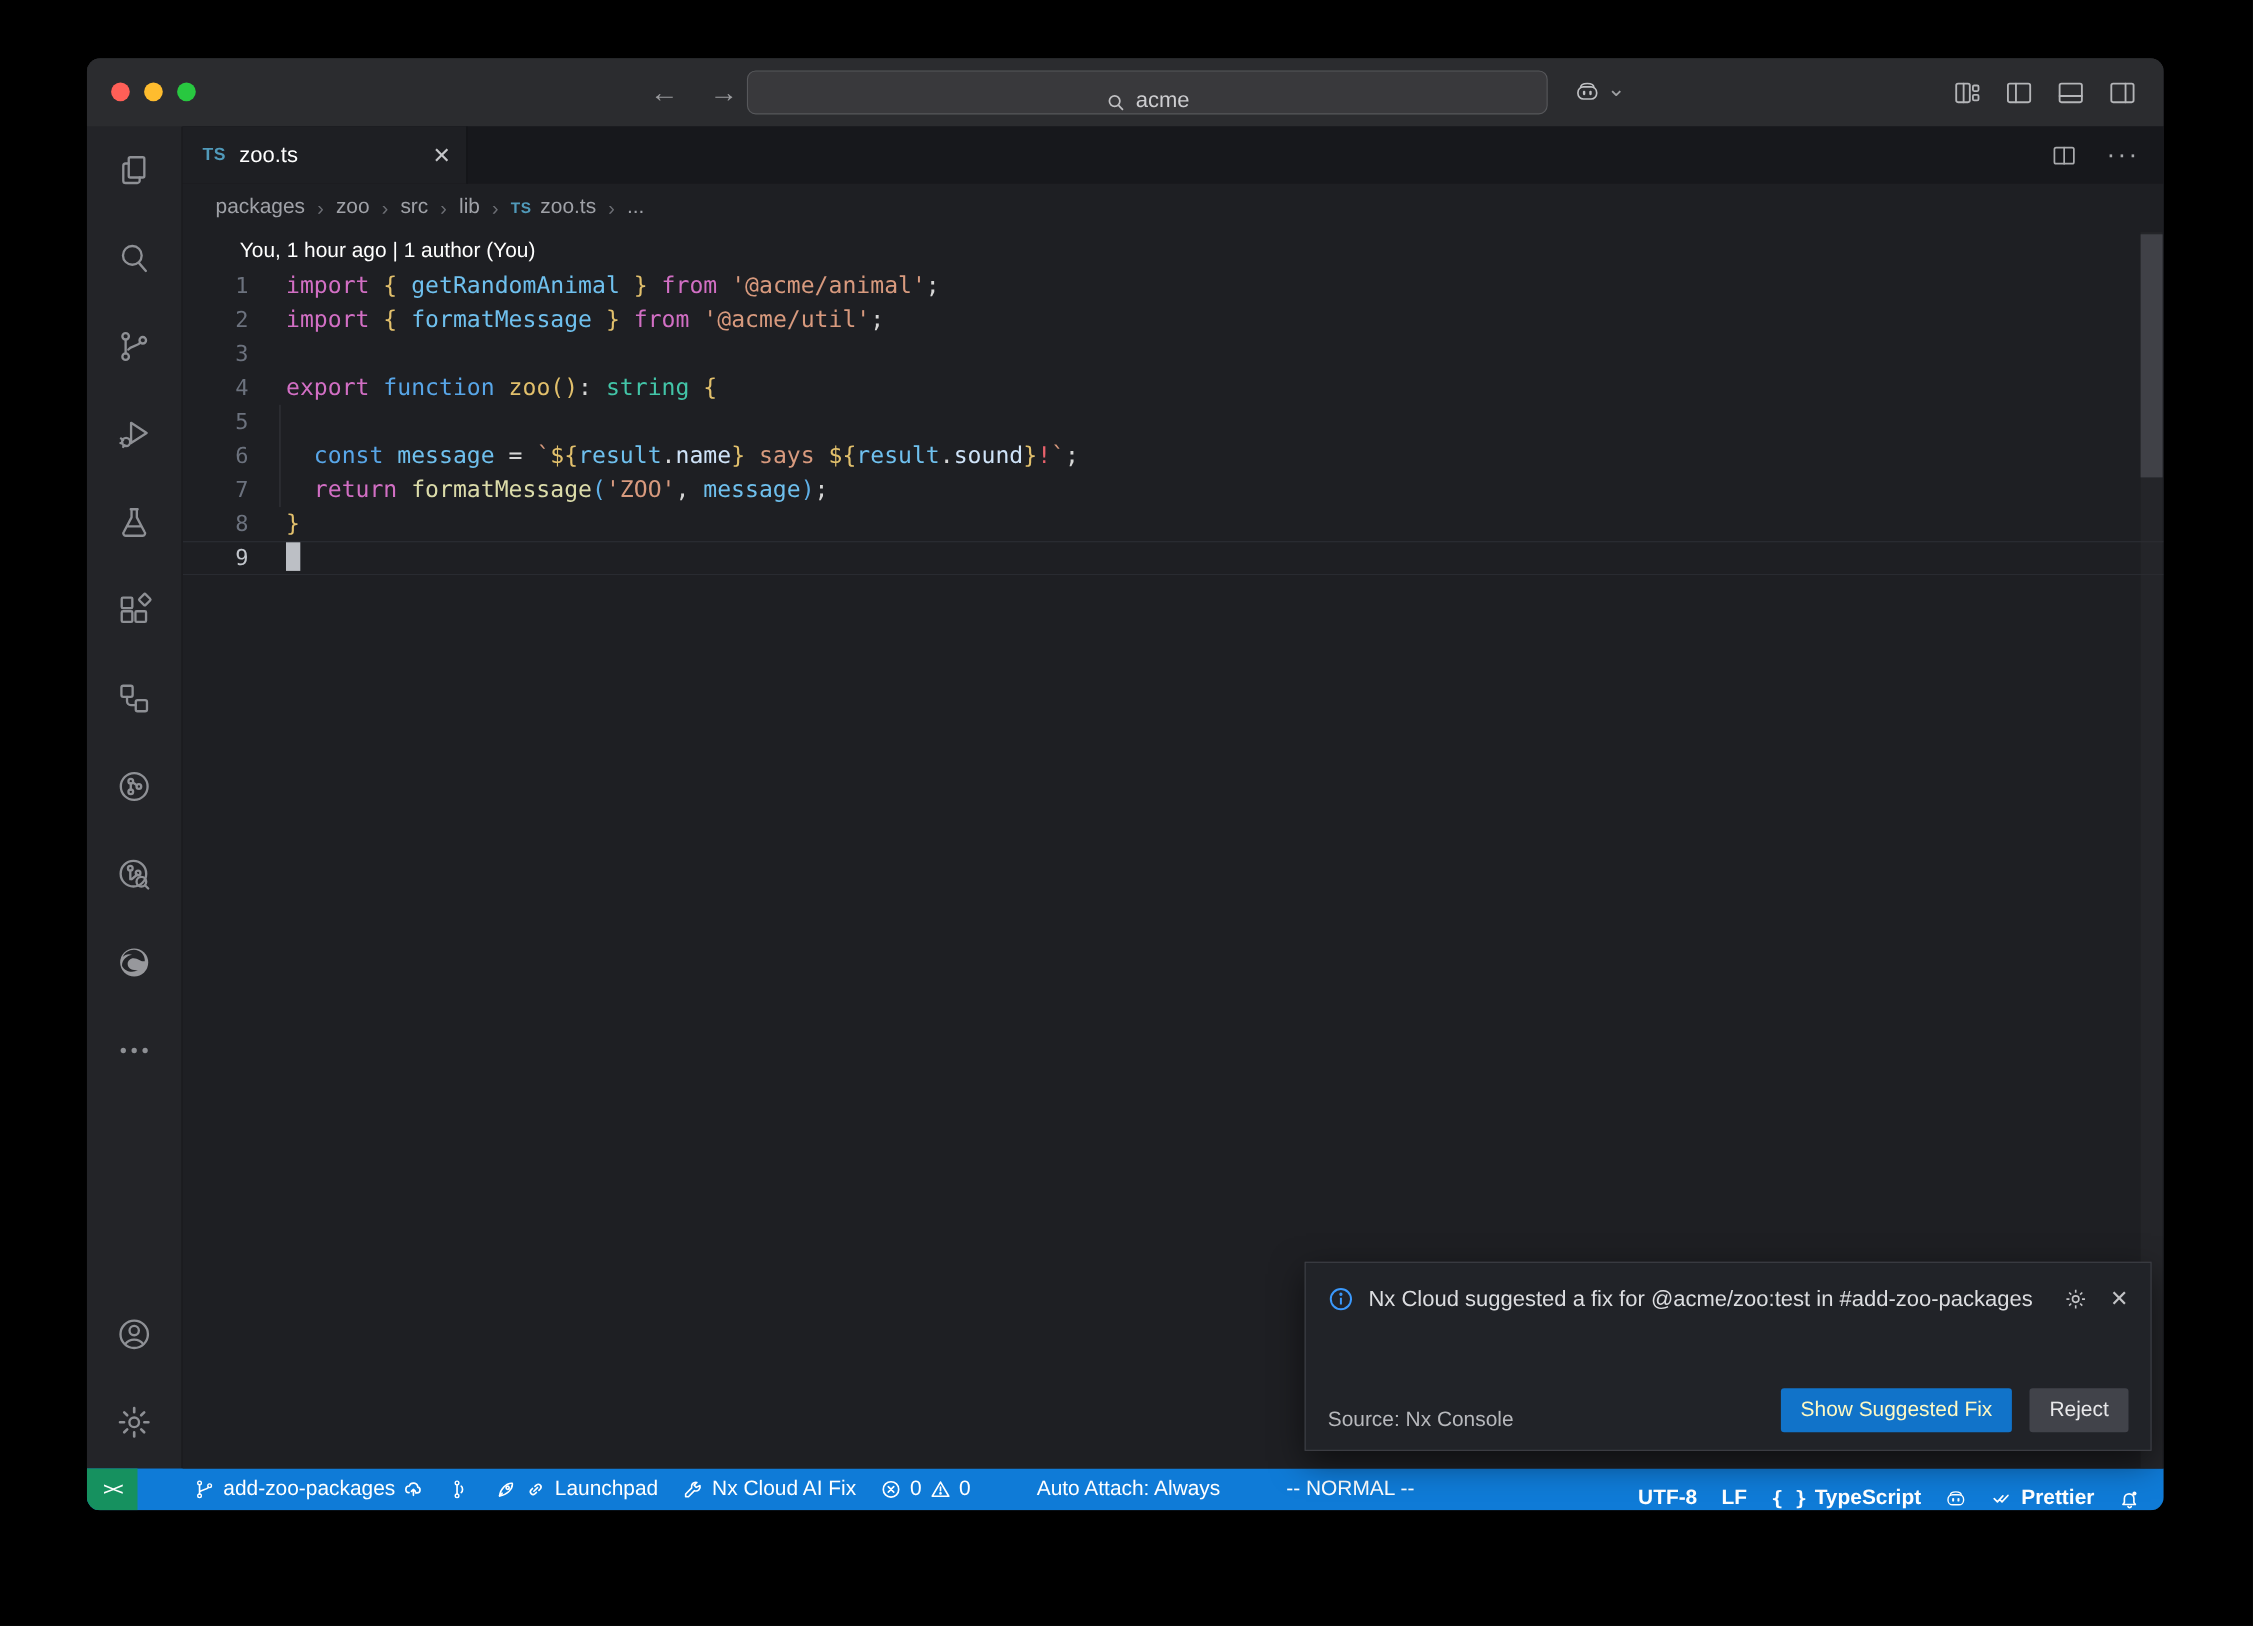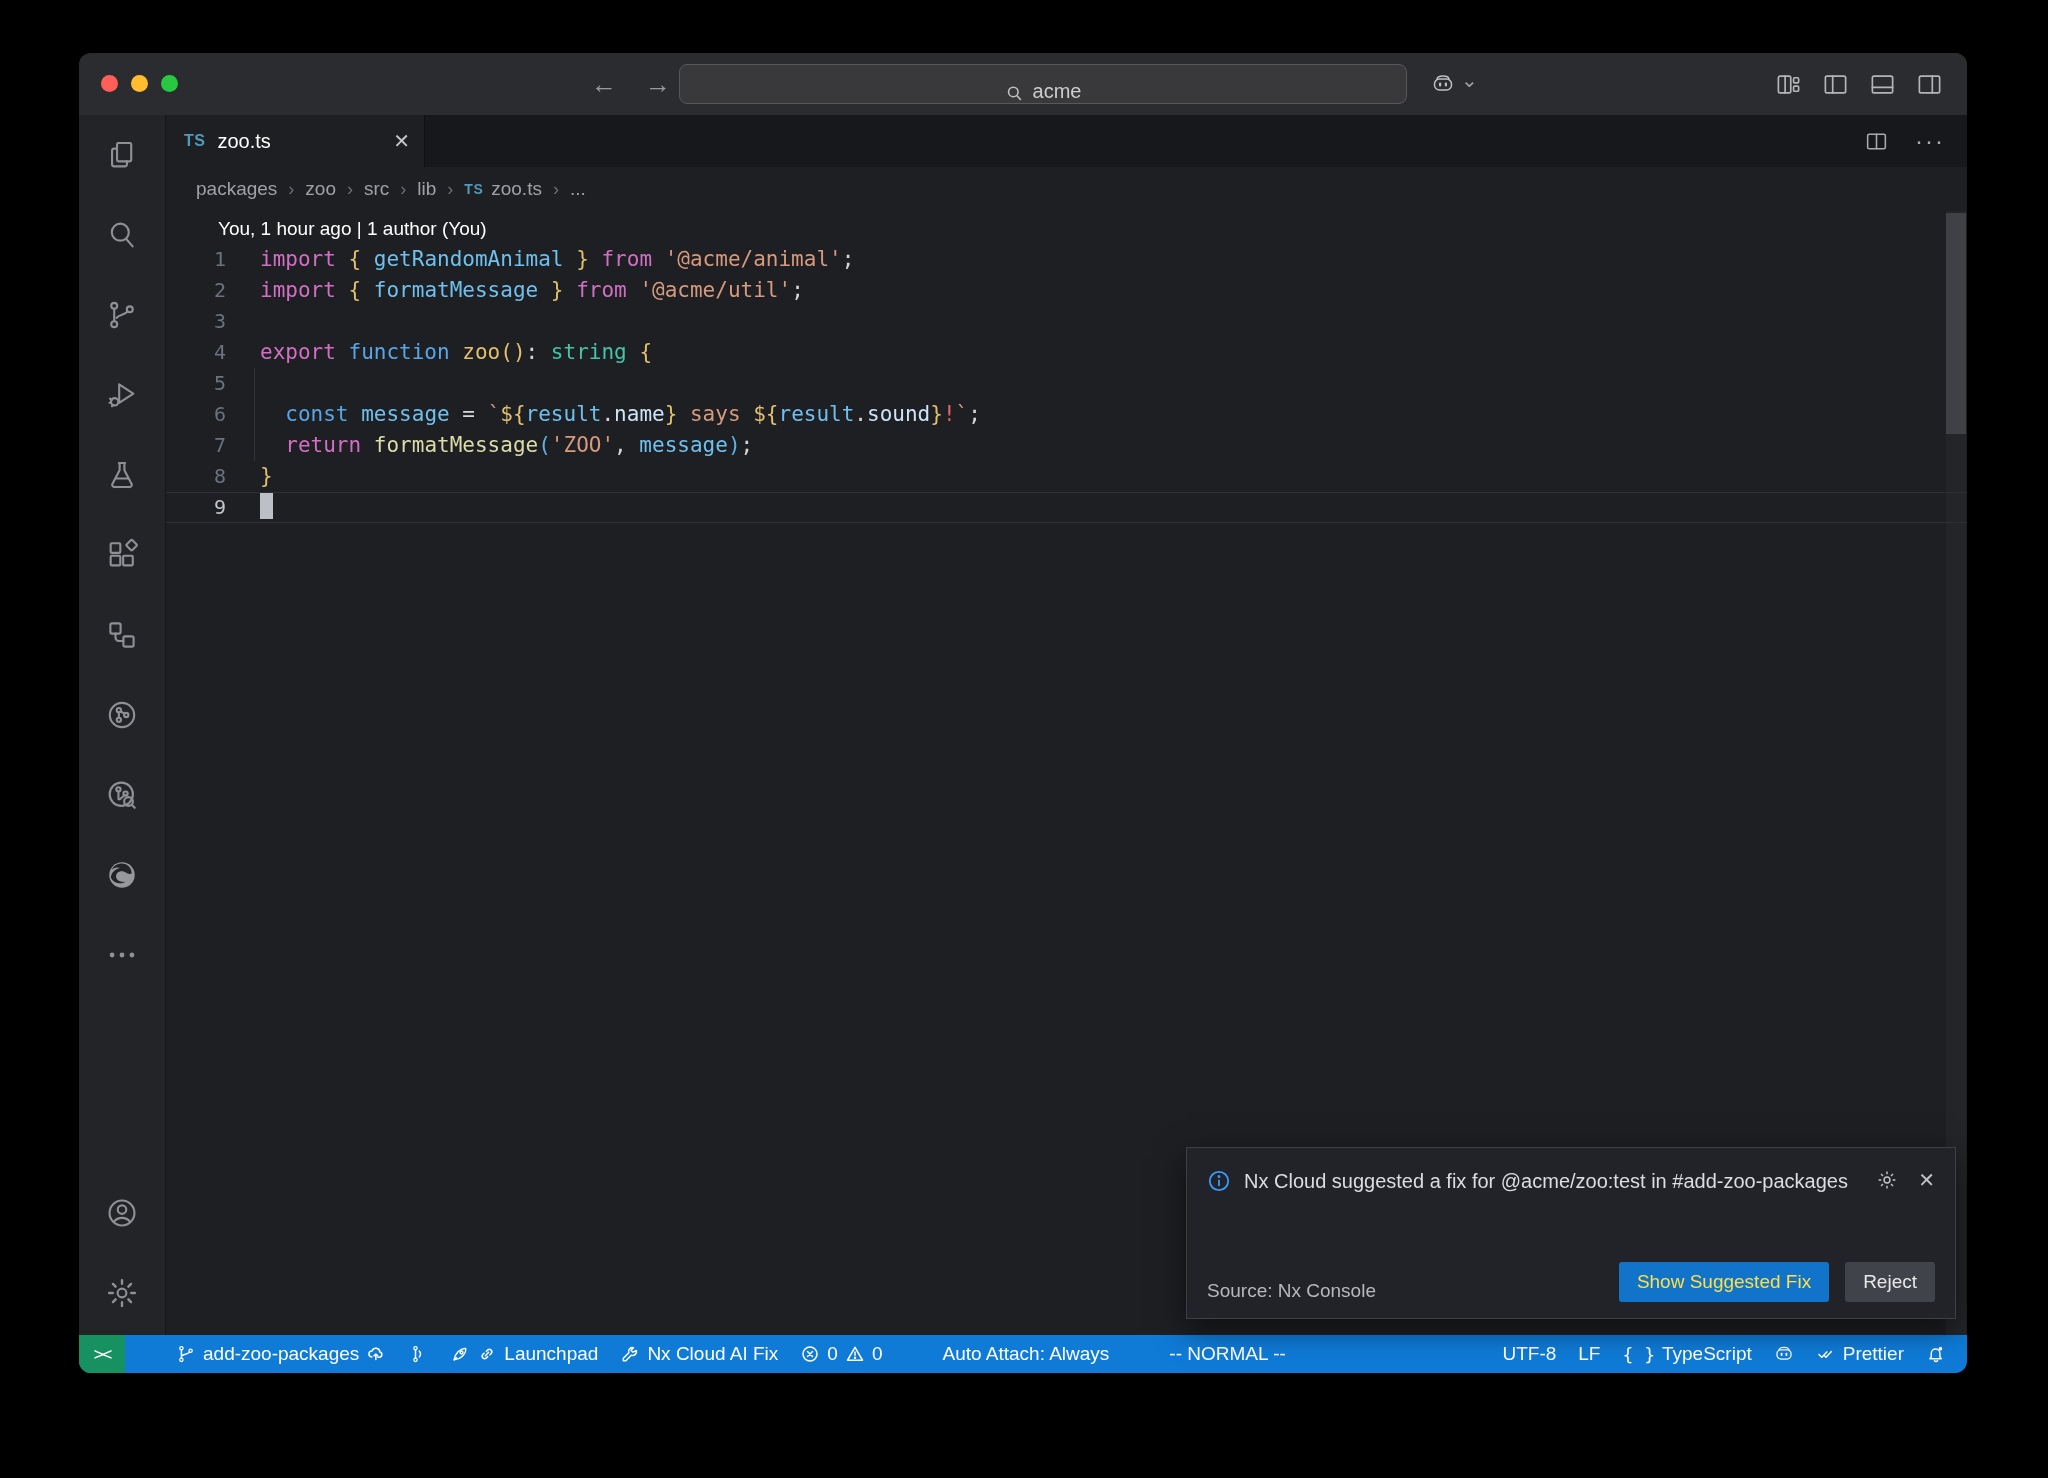--- a/index.html
+++ b/index.html
@@ -80,31 +80,31 @@
     box-shadow:0 10px 30px rgba(0,0,0,.55);padding:16px 20px;box-sizing:border-box;
     display:flex;flex-direction:column;z-index:5;
   }
   .notif-top{display:flex;align-items:flex-start;gap:13px;}
   .notif-msg{flex:1;color:#dcdde0;font-size:20px;line-height:34px;}
   .notif-icons{display:flex;align-items:center;gap:20px;color:#c2c3c6;margin-top:4px;}
   .notif-bottom{margin-top:auto;display:flex;align-items:flex-end;}
   .notif-source{color:#b7b8bc;font-size:19px;}
   .notif-buttons{margin-left:auto;display:flex;gap:16px;}
   .btn{font-size:19px;padding:9px 18px;border-radius:3px;border:none;font-family:"Liberation Sans",sans-serif;}
-  .btn.primary{background:#1173c9;color:#fde047;}
+  .btn.primary{background:#1173c9;color:#fef9c3;}
   .btn.secondary{background:#41434a;color:#e8e8ea;}
   
   .statusbar{height:38px;flex:0 0 auto;background:#0f7bd7;display:flex;align-items:stretch;color:#fff;font-size:19px;}
   .sb-remote{background:#16915f;width:46px;display:flex;align-items:center;justify-content:center;
     font-family:"DejaVu Sans Mono",monospace;font-size:17px;letter-spacing:-2px;}
   .sb-item{display:flex;align-items:center;gap:7px;padding:0 11px;white-space:nowrap;}
   .sb-item .icon{display:flex;align-items:center;}
   .sb-item .icon svg{width:20px;height:20px;}
   .sb-left{display:flex;align-items:stretch;padding-left:40px;}
-  .sb-right{margin-left:auto;display:flex;align-items:center;padding-right:10px;}
+  .sb-right{margin-left:auto;display:flex;align-items:flex-end;padding-right:10px;font-weight:bold;}
   .sb-gap{margin-left:38px;}
   .sb-braces{font-family:"DejaVu Sans Mono",monospace;font-size:18px;}
   .icon{display:inline-flex;align-items:center;justify-content:center;}
   .icon svg{display:block;}
 </style>
 </head>
 <body>
 
 <div class="window">
 

